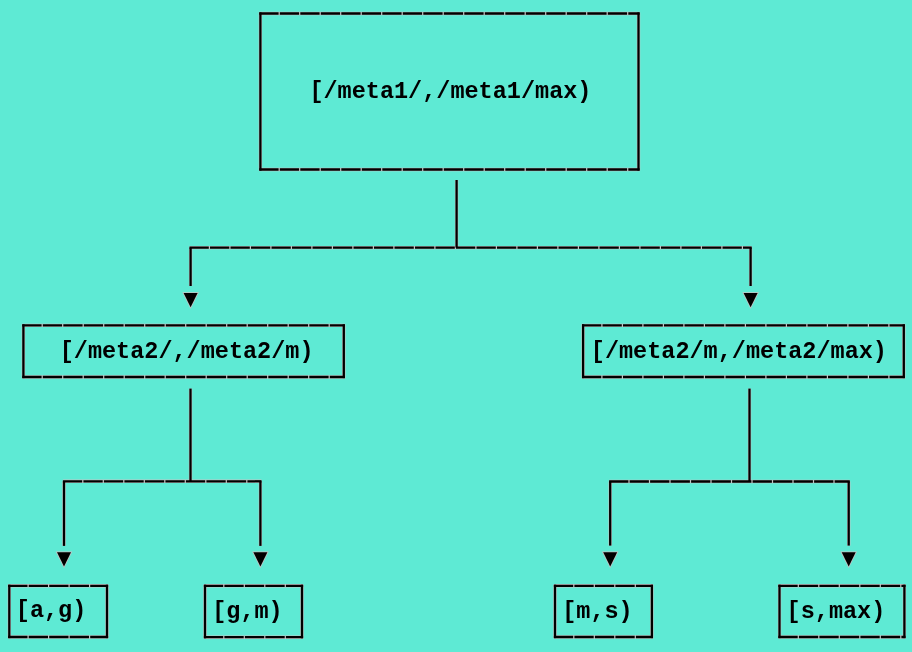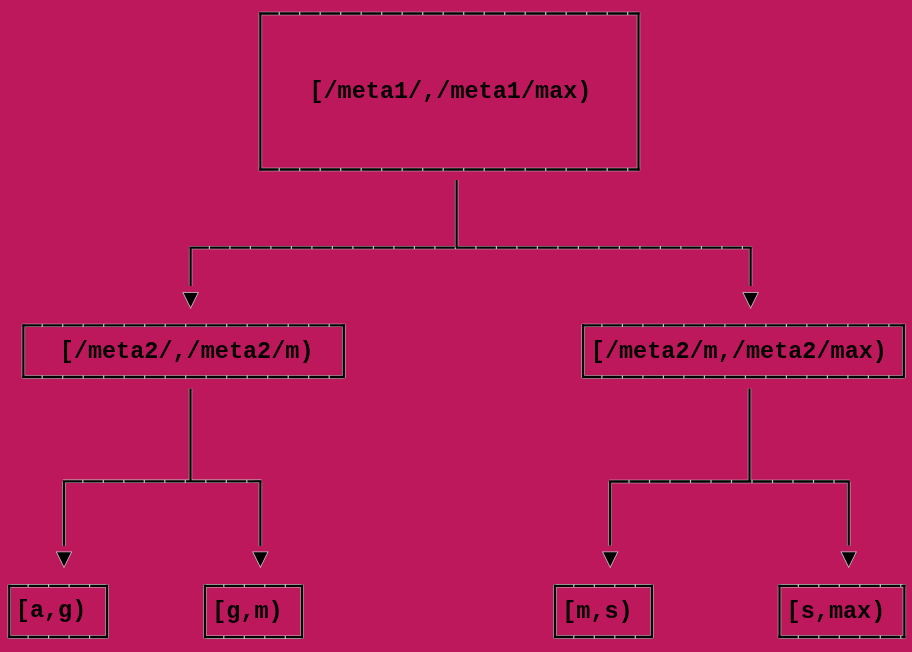--- a/index.html
+++ b/index.html
@@ -1,16 +1,16 @@
 <!DOCTYPE html>
 <html><head>
 <meta charset="utf-8">
 <style>
   html,body{margin:0;padding:0;background:#ffffff;}
-  #canvas{position:relative;width:912px;height:652px;background:#be185d;overflow:hidden;}
+  #canvas{position:relative;width:912px;height:652px;background:#5eead4;overflow:hidden;}
   svg{display:block;}
 </style>
 </head>
 <body>
 <div id="canvas">
 <svg width="912" height="652" viewBox="0 0 912 652" xmlns="http://www.w3.org/2000/svg" xmlns:xlink="http://www.w3.org/1999/xlink">
   <defs>
     <g id="hl" fill="none">
 
       <path d="M259.3 13.5 H639.6"></path>

